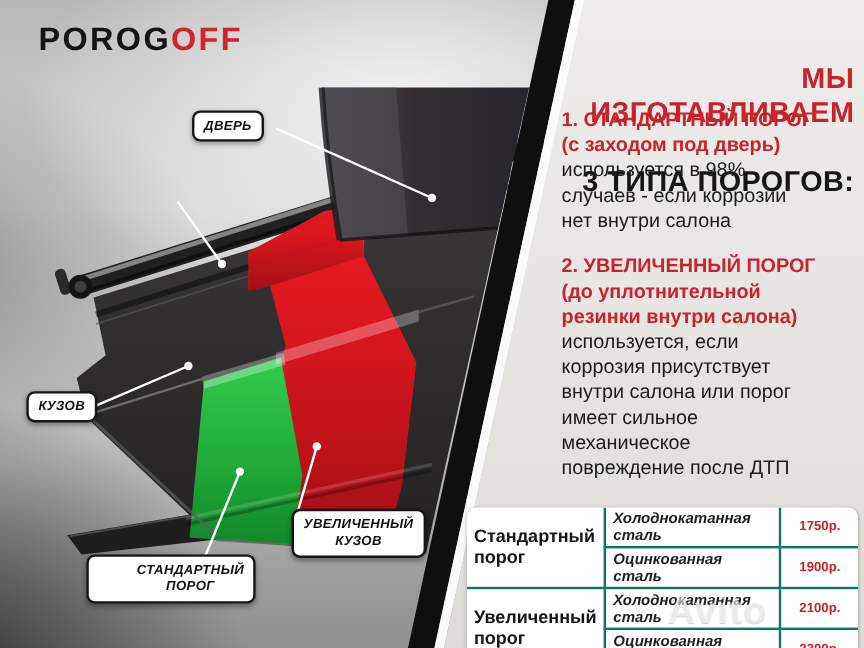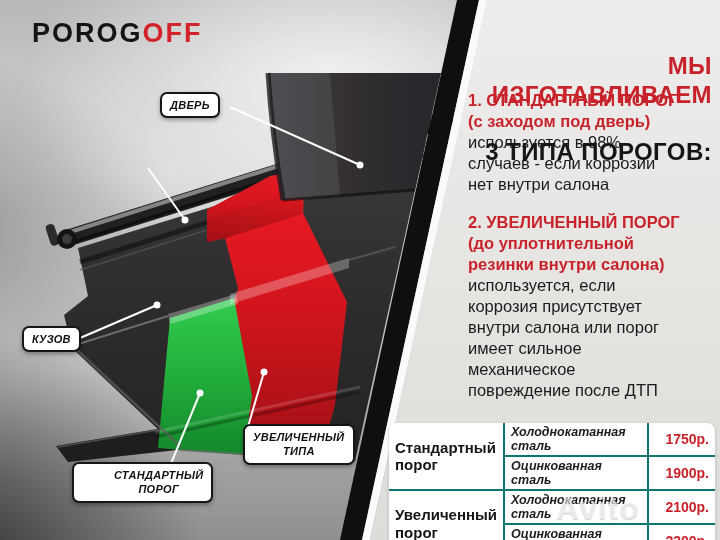--- a/index.html
+++ b/index.html
@@ -33,21 +33,21 @@
   .para .p-title{color:#c8232b;font-weight:800;white-space:pre-line;}
   .para .p-body{color:#1b1b1b;font-weight:500;white-space:pre-line;}
   .para1{top:90px;}
   .para2{top:212px;}
   .price-card{position:absolute;left:389px;top:423px;width:326px;z-index:4;background:#fff;
     border-radius:8px;box-shadow:0 1px 3px rgba(0,0,0,.22);overflow:hidden;}
   .price-table{border-collapse:collapse;width:100%;}
   .price-table td{border:2px solid #0f766e;height:28px;padding:2px 6px;}
   .price-table td.c-name{width:99px;font-size:15px;font-weight:600;color:#161616;line-height:1.15;}
   .price-table td.c-mat{width:142px;font-size:12.5px;font-weight:600;color:#1d1d1d;font-style:italic;}
-  .price-table td.c-price{width:61px;font-size:14px;font-weight:800;color:#c8232b;text-align:right;}
+  .price-table td.c-price{width:61px;font-size:11px;font-weight:800;color:#c8232b;text-align:center;}
   .price-table tr:first-child td{border-top:none;}
   .price-table tr:last-child td{border-bottom:none;}
   .price-table td:first-child{border-left:none;}
   .price-table td:last-child{border-right:none;}
   .watermark{position:absolute;left:556px;top:490px;z-index:5;font-size:32px;font-weight:700;
     color:rgba(255,255,255,.55);text-shadow:0 1px 1px rgba(120,120,120,.35);letter-spacing:1px;}
 </style>
 </head>
 <body>
 
@@ -136,21 +136,21 @@
     </g>
   </svg>
 
   <div class="panel"></div>
 
   <div class="logo"><span>POROG</span><span class="accent">OFF</span></div>
 
   <div class="callout lbl-door">ДВЕРЬ</div>
   <div class="callout lbl-body">КУЗОВ</div>
   <div class="callout lbl-extended">УВЕЛИЧЕННЫЙ
-ТИПА</div>
+КУЗОВ</div>
   <div class="callout lbl-standard">СТАНДАРТНЫЙ
 ПОРОГ</div>
 
   <div class="heading">
     <div class="h-red">МЫ ИЗГОТАВЛИВАЕМ</div>
     <div class="h-black">3 ТИПА ПОРОГОВ:</div>
   </div>
 
   <div class="para para1">
     <div class="p-title">1. СТАНДАРТНЫЙ ПОРОГ

